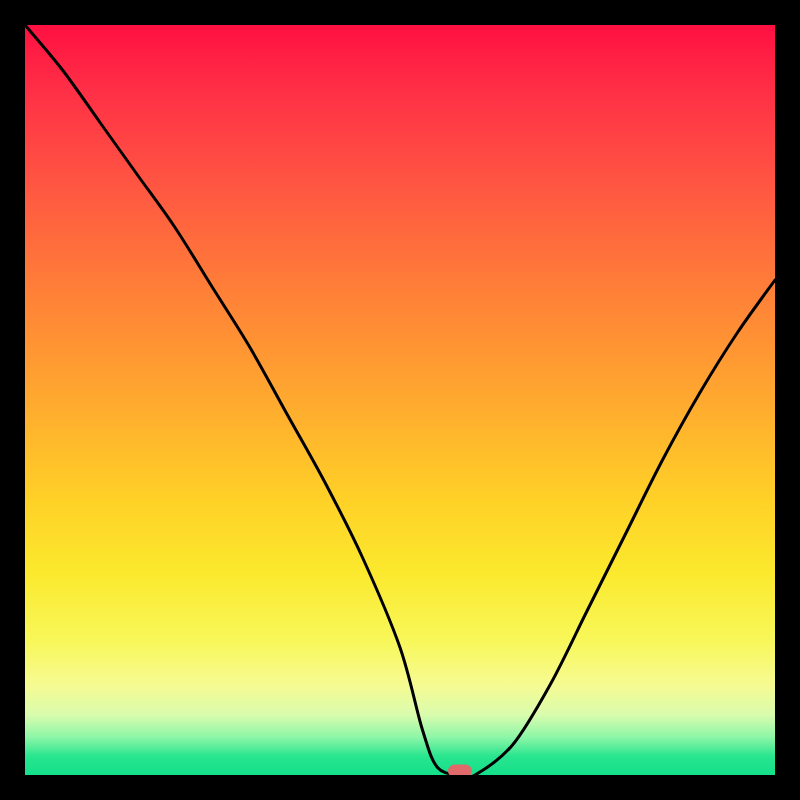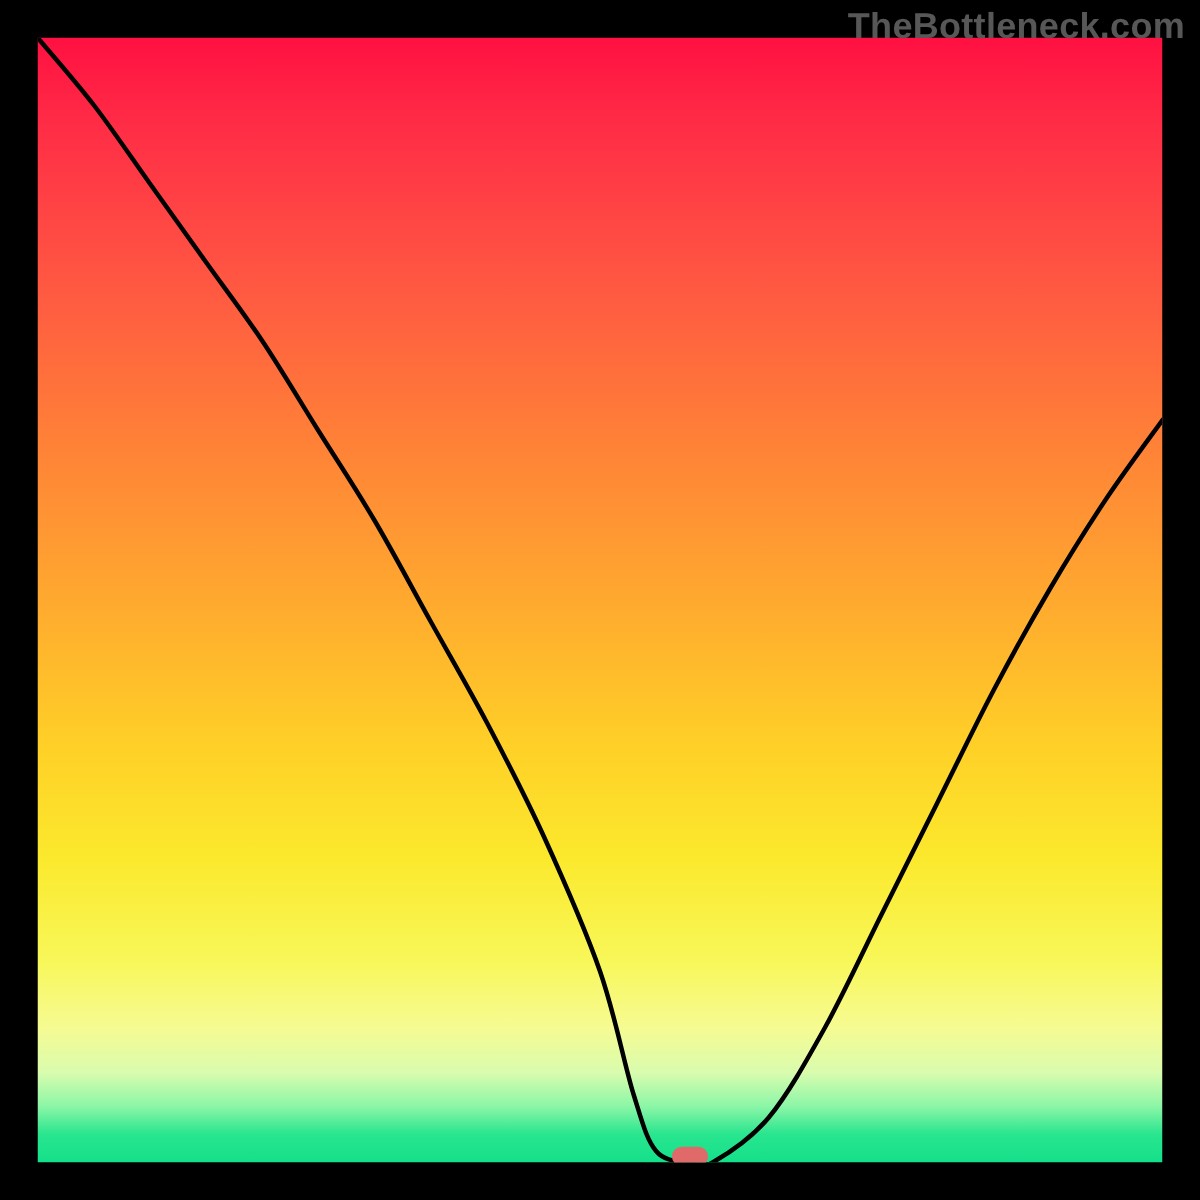--- a/index.html
+++ b/index.html
@@ -65,21 +65,20 @@
     height: 13px;
     border-radius: 7px;
     background: #e06a6a;
     transform: translate(-50%, -50%);
   }
 </style>
 </head>
 <body>
 
 <div class="frame">
-  <div class="watermark">TheBottleneck.com</div>
 
   <div class="plot">
     <div class="gradient"></div>
 
     <svg class="curve" viewBox="0 0 750 750" preserveAspectRatio="none">
       <path id="curve-path" fill="none" stroke="#000" stroke-width="3" stroke-linecap="round" stroke-linejoin="round" d="M 0,0 C 6.25,7.5 25,28.75 37.5,45 C 50,61.25 62.5,80 75,97.5 C 87.5,115 100,132.5 112.5,150 C 125,167.5 137.5,183.75 150,202.5 C 162.5,221.25 175,242.5 187.5,262.5 C 200,282.5 212.5,301.25000000000006 225,322.50000000000006 C 237.5,343.75000000000006 250,367.5 262.5,390 C 275,412.5 287.5,433.75 300,457.5 C 312.5,481.25 325,505 337.5,532.5 C 350,560 365,593.75 375,622.5 C 385,651.25 391.25,685 397.5,705 C 403.75,725 406.25000000000006,735 412.50000000000006,742.5 C 418.75000000000006,750 428.74999999999994,748.75 434.99999999999994,750 C 441.24999999999994,751.25 441.25,755 450,750 C 458.75,745 475,735 487.5,720 C 500,705 512.5,682.5 525,660 C 537.5,637.5 550,610 562.5,585 C 575,560 587.5,535 600,510 C 612.5,485 625,458.75 637.5,435 C 650,411.25 662.5,388.75 675,367.5 C 687.5,346.25 700,326.25 712.5,307.5 C 725,288.75 743.75,263.75 750,255"></path>
     </svg>
 
     <div class="marker" id="marker" style="left: 435px; top: 746px;"></div>
   </div>

